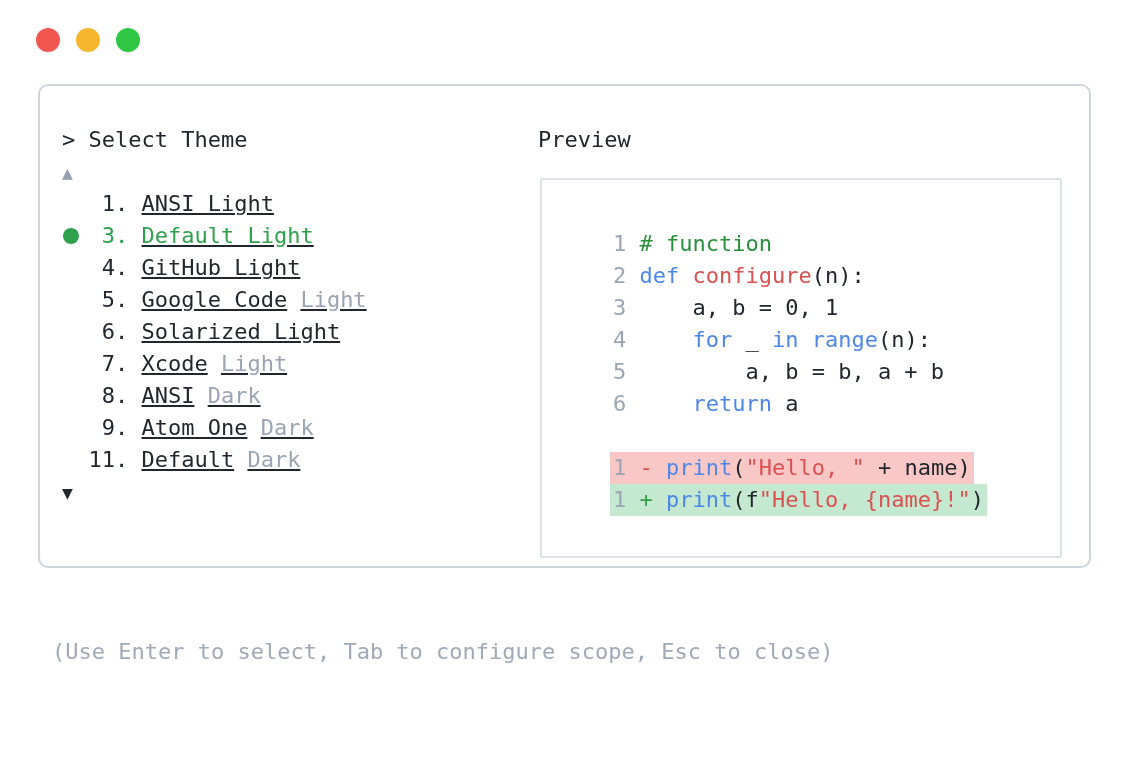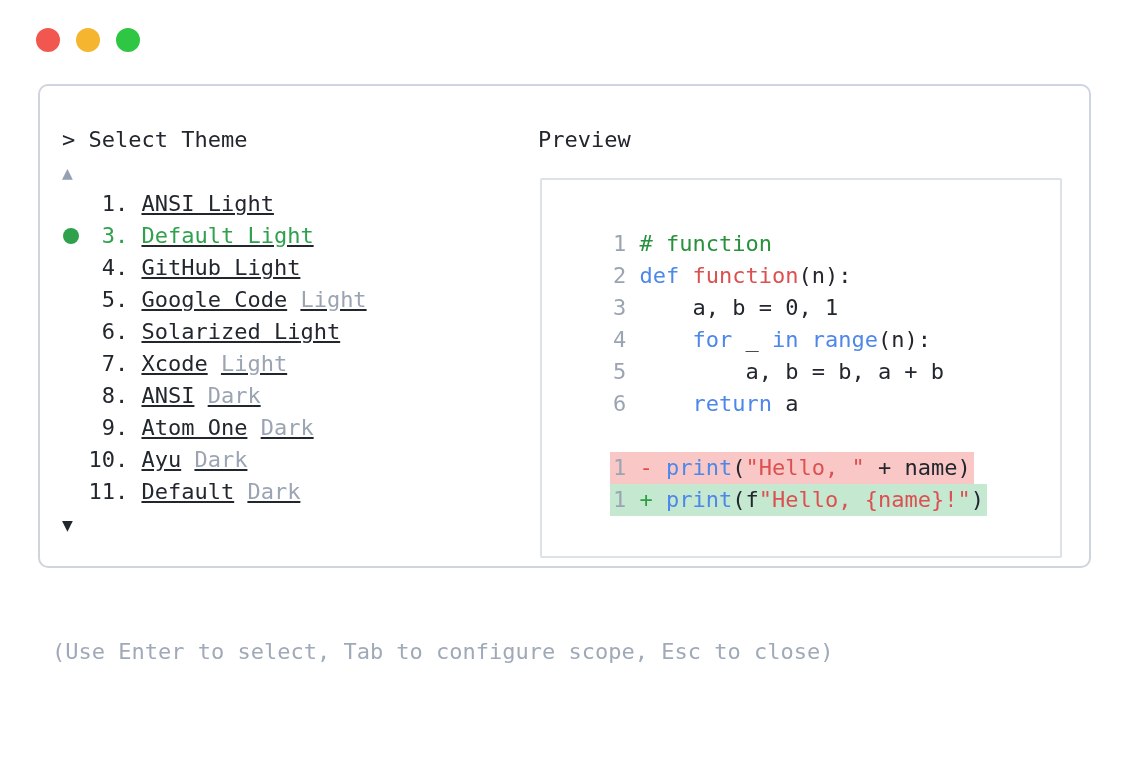--- a/index.html
+++ b/index.html
@@ -94,32 +94,31 @@
       <div class="row"><span class="scroll-icon scroll-up">▲</span></div>
       <div id="theme-list">
           <div class="theme-row"><span class="num">1.</span><span class="tname">ANSI Light</span><span class="suffix"></span></div>
           <div class="theme-row selected"><span class="dot"></span><span class="num">3.</span><span class="tname">Default Light</span><span class="suffix"></span></div>
           <div class="theme-row"><span class="num">4.</span><span class="tname">GitHub Light</span><span class="suffix"></span></div>
           <div class="theme-row"><span class="num">5.</span><span class="tname">Google Code</span><span class="suffix">Light</span></div>
           <div class="theme-row"><span class="num">6.</span><span class="tname">Solarized Light</span><span class="suffix"></span></div>
           <div class="theme-row"><span class="num">7.</span><span class="tname">Xcode</span><span class="suffix">Light</span></div>
           <div class="theme-row"><span class="num">8.</span><span class="tname">ANSI</span><span class="suffix">Dark</span></div>
           <div class="theme-row"><span class="num">9.</span><span class="tname">Atom One</span><span class="suffix">Dark</span></div>
-          <div class="theme-row"><span class="num">10.</span><span class="tname">Ayu</span><span class="suffix">Dark</span></div>
           <div class="theme-row"><span class="num">11.</span><span class="tname">Default</span><span class="suffix">Dark</span></div>
         </div>
       <div class="row"><span class="scroll-icon scroll-down">▼</span></div>
     </div>
 
     <div class="preview-label">Preview</div>
 
     <div class="preview-box">
       <div class="code-block" id="code-block">
           <div class="code-line"><span class="line-content"><span class="ln">1</span><span class="tok-comment"># function</span></span></div>
-          <div class="code-line"><span class="line-content"><span class="ln">2</span><span class="tok-keyword">def</span><span class="tok-plain"> </span><span class="tok-function">function</span><span class="tok-plain">(n):</span></span></div>
+          <div class="code-line"><span class="line-content"><span class="ln">2</span><span class="tok-keyword">def</span><span class="tok-plain"> </span><span class="tok-function">configure</span><span class="tok-plain">(n):</span></span></div>
           <div class="code-line"><span class="line-content"><span class="ln">3</span><span class="tok-plain">    a, b = 0, 1</span></span></div>
           <div class="code-line"><span class="line-content"><span class="ln">4</span><span class="tok-plain">    </span><span class="tok-keyword">for</span><span class="tok-plain"> _ </span><span class="tok-keyword">in</span><span class="tok-plain"> </span><span class="tok-keyword">range</span><span class="tok-plain">(n):</span></span></div>
           <div class="code-line"><span class="line-content"><span class="ln">5</span><span class="tok-plain">        a, b = b, a + b</span></span></div>
           <div class="code-line"><span class="line-content"><span class="ln">6</span><span class="tok-plain">    </span><span class="tok-keyword">return</span><span class="tok-plain"> a</span></span></div>
           <div class="code-line"><span class="line-content"><span class="ln"></span></span></div>
           <div class="code-line"><span class="line-content line-bg-removed"><span class="ln">1</span><span class="tok-diff-minus">-</span><span class="tok-plain"> </span><span class="tok-keyword">print</span><span class="tok-plain">(</span><span class="tok-string">"Hello, "</span><span class="tok-plain"> + name)</span></span></div>
           <div class="code-line"><span class="line-content line-bg-added"><span class="ln">1</span><span class="tok-diff-plus">+</span><span class="tok-plain"> </span><span class="tok-keyword">print</span><span class="tok-plain">(f</span><span class="tok-string">"Hello, {name}!"</span><span class="tok-plain">)</span></span></div>
         </div>
     </div>
 

